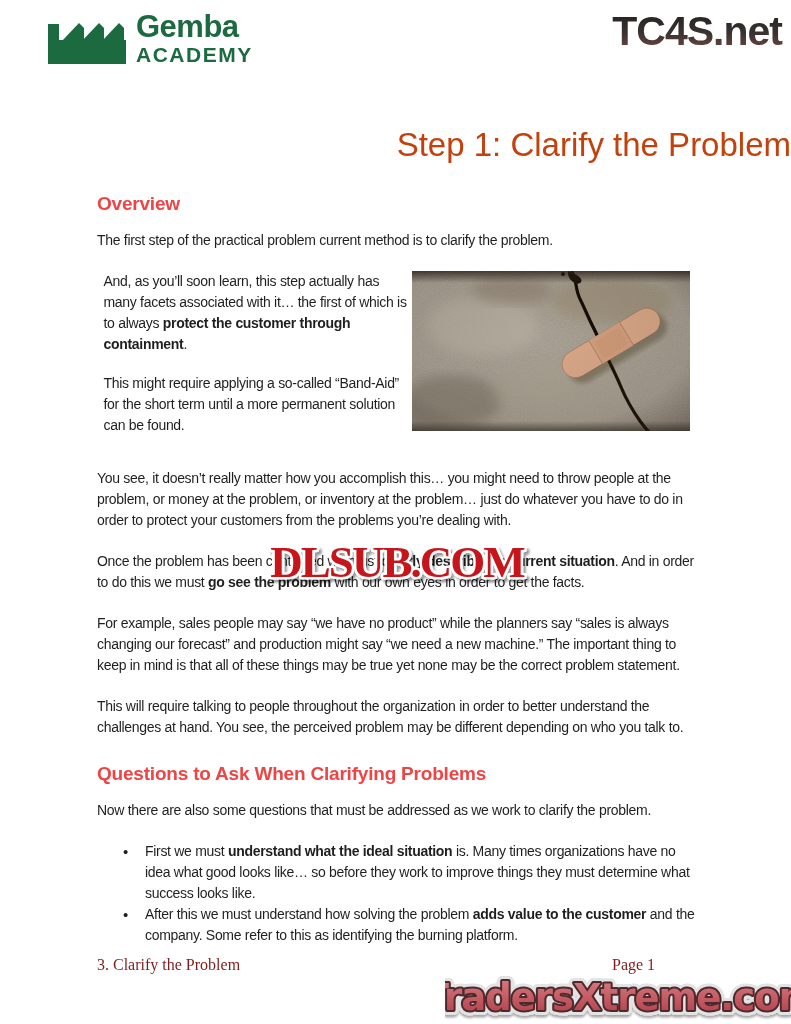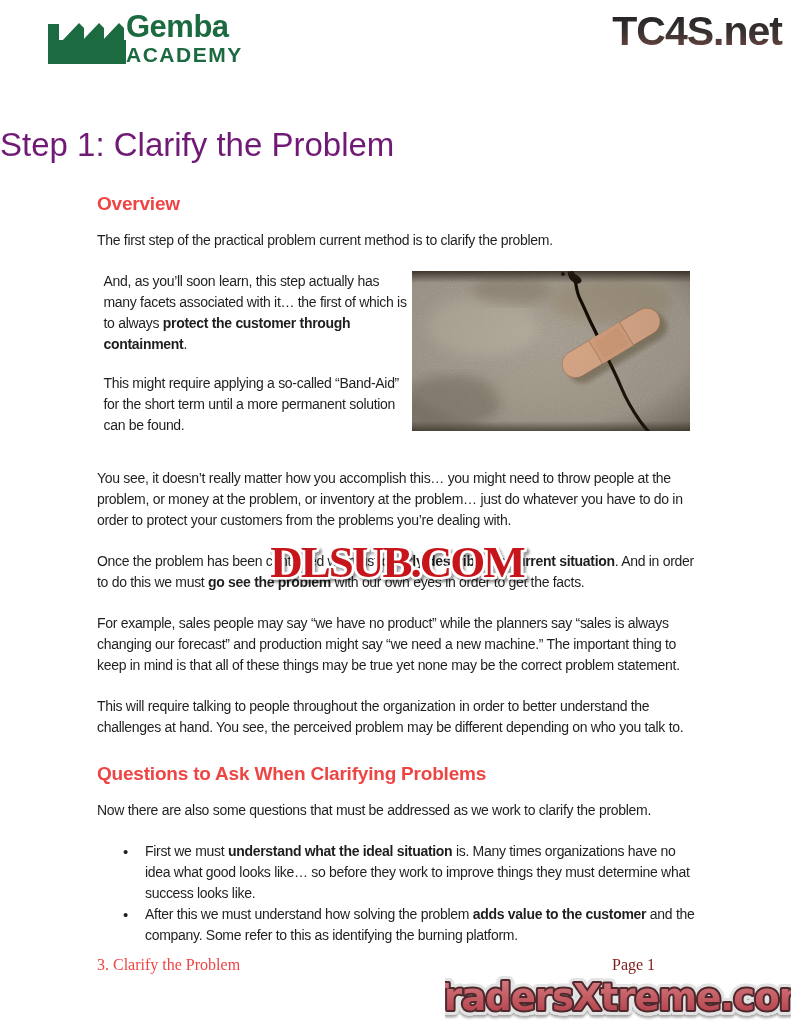--- a/index.html
+++ b/index.html
@@ -5,48 +5,48 @@
   html,body{margin:0;padding:0;background:#ffffff;}
   .page{
     position:relative;
     width:791px;height:1024px;
     background:#ffffff;
     font-family:"Liberation Sans",sans-serif;
     color:#1f1f1f;
     overflow:hidden;
   }
   
-  .brand{position:absolute;left:48px;top:10px;display:flex;align-items:center;}
+  .brand{position:absolute;left:48px;top:10px;display:flex;align-items:center;gap:10px;}
   .brand .factory{width:78px;height:56px;}
   .brand .words{line-height:1;}
   .brand .w1{font-size:31px;font-weight:bold;color:#1C6B40;letter-spacing:-0.5px;}
   .brand .w2{font-size:21px;font-weight:bold;color:#1C6B40;letter-spacing:1.5px;margin-top:2px;}
   
   .wm-tc4s{position:absolute;top:2px;right:4px;}
   .wm-dlsub{position:absolute;top:-16px;left:150px;pointer-events:none;}
   .wm-traders{position:absolute;top:971px;right:-4px;}
   
   h1.doc-title{
     position:absolute;top:126px;left:0;width:100%;
-    text-align:left;margin:0;
-    font-size:33px;font-weight:400;letter-spacing:0px;color:#701a75;
+    text-align:right;margin:0;
+    font-size:33px;font-weight:400;letter-spacing:0px;color:#c2410c;
   }
   .content{position:absolute;left:97px;top:193px;width:599px;}
   h2.green{font-size:19px;font-weight:bold;color:#ef4444;margin:0 0 15px 0;letter-spacing:-0.2px;}
   h2.green.q{margin-top:25px;}
   
   p.body{font-size:14px;line-height:21px;letter-spacing:-0.3px;margin:0 0 20px 0;}
   .b{font-weight:bold;}
   .row{display:flex;justify-content:center;margin-bottom:14px;}
   .col-text{width:308px;}
   .col-text p.body{margin-bottom:18px;}
   .figure{width:278px;height:160px;flex:0 0 278px;}
   .p5wrap{position:relative;}
   
-  .footer-left{position:absolute;left:97px;top:956px;font-family:"Liberation Serif",serif;font-size:16px;color:#ef4444;}
+  .footer-left{position:absolute;left:97px;top:956px;font-family:"Liberation Serif",serif;font-size:16px;color:#7f1d1d;}
   .footer-right{position:absolute;left:612px;top:956px;font-family:Liberation Serif, serif;font-size:16px;color:#7f1d1d;}
   
   ul.qs{margin:0;padding:0 0 0 24px;list-style:none;}
   ul.qs li{position:relative;padding-left:24px;font-size:14px;line-height:21px;letter-spacing:-0.3px;}
   ul.qs li::before{content:"\2022";position:absolute;left:2px;top:0;font-size:15px;}
 </style>
 </head>
 <body>
 
 <div class="page">

